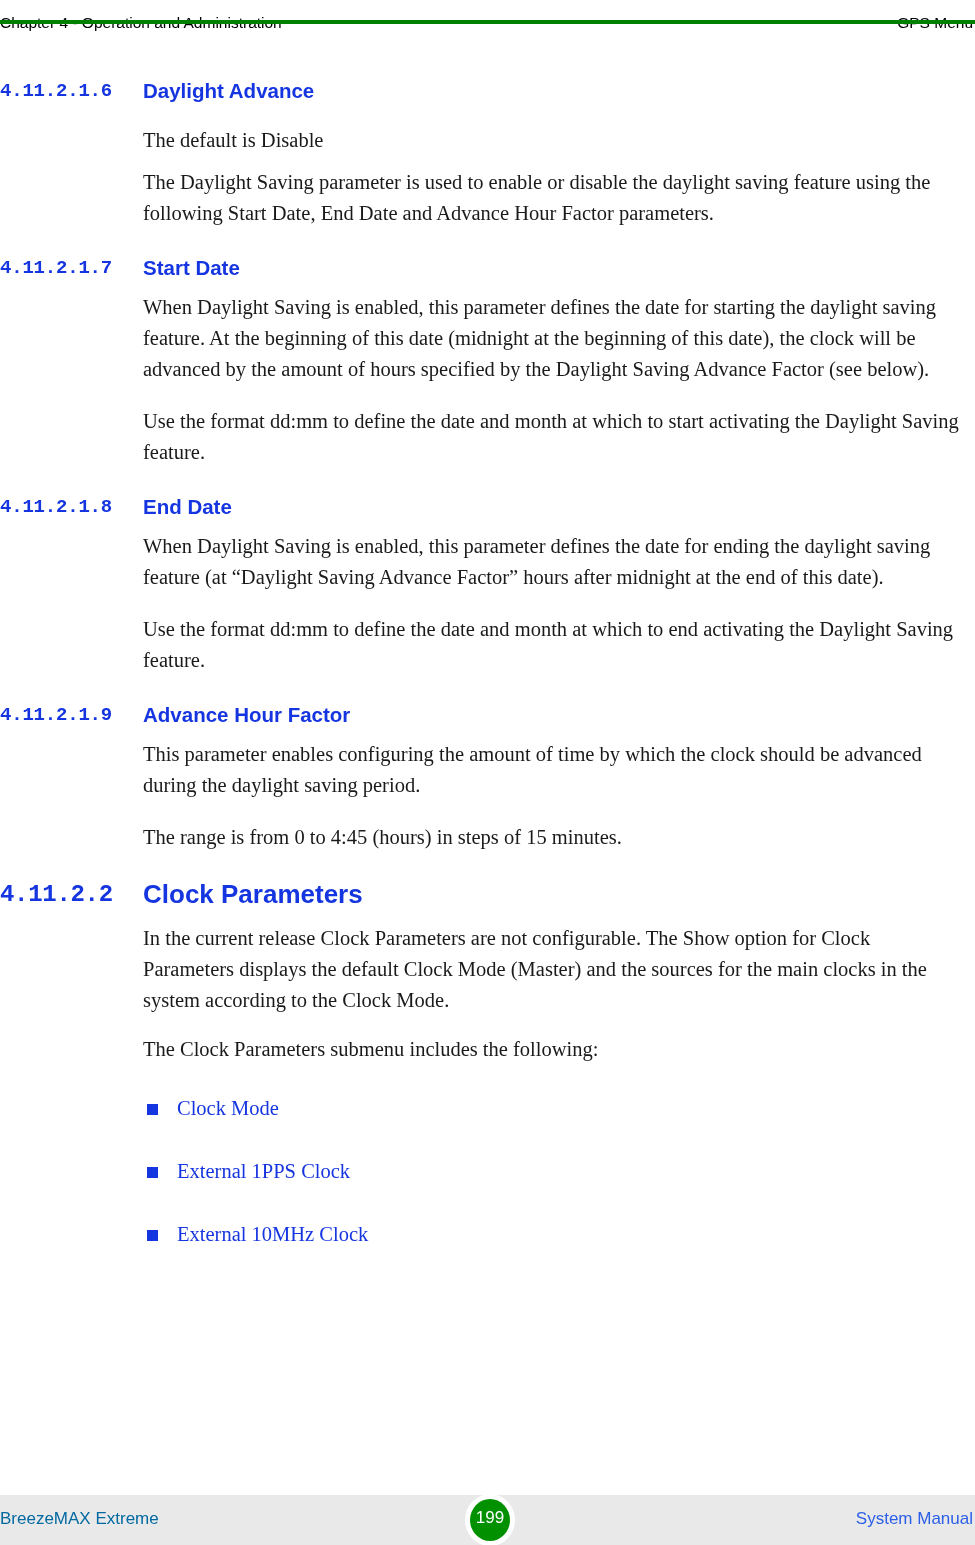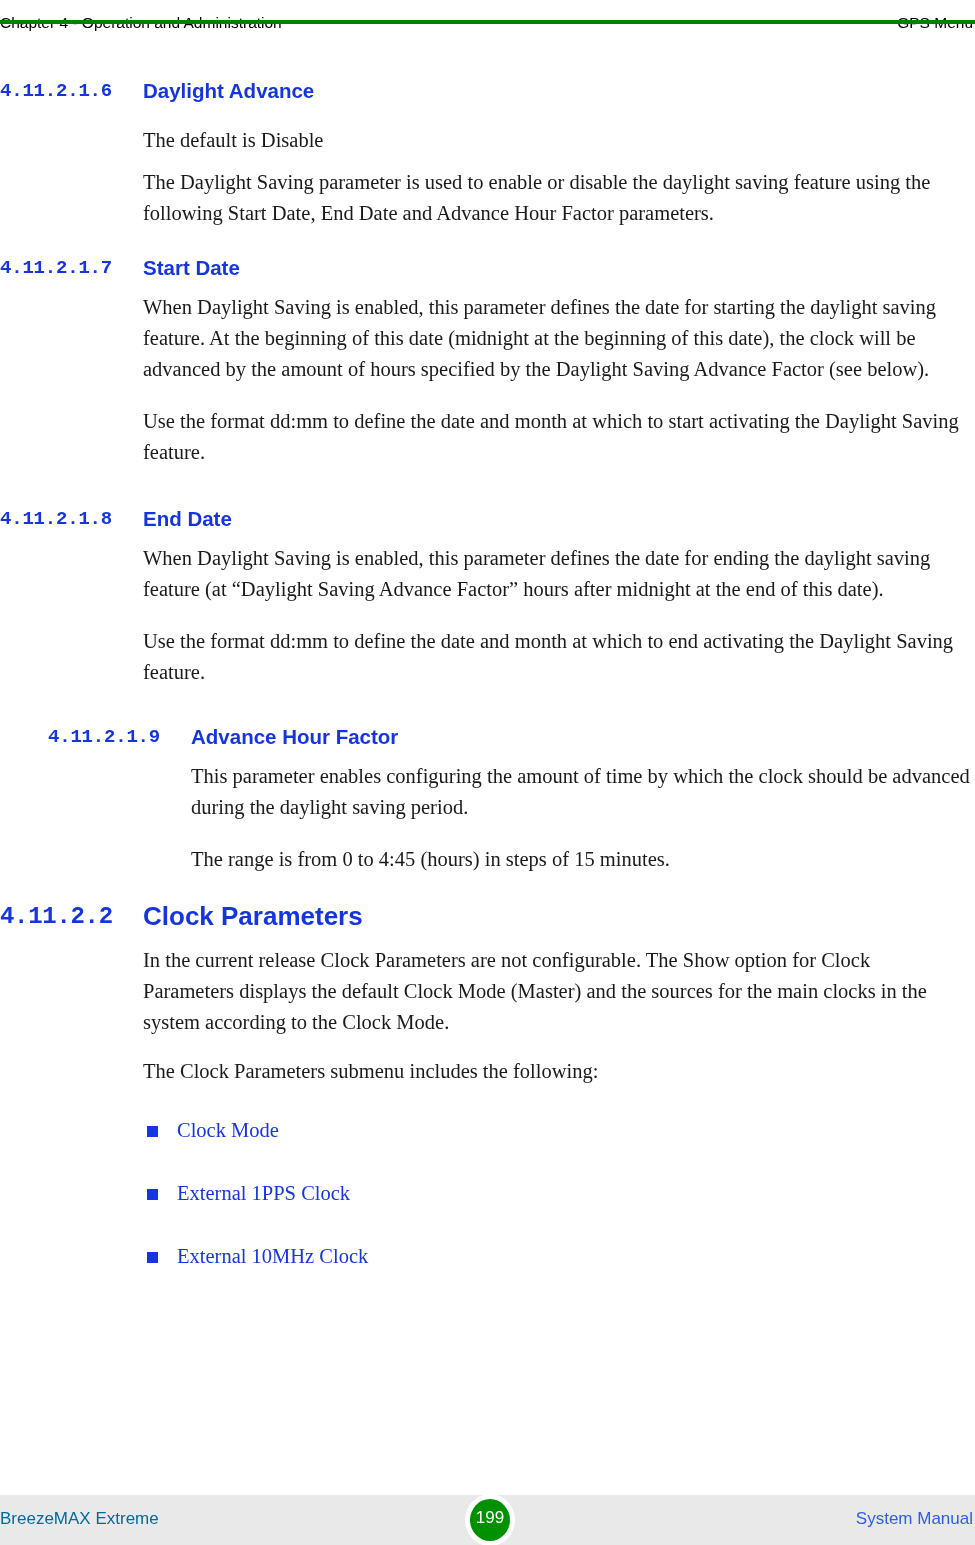--- a/index.html
+++ b/index.html
@@ -217,30 +217,30 @@
 
   <div class="section h5" style="margin-top:26px;">
     <div class="head-row">
       <span class="head-num">4.11.2.1.7</span>
       <span class="head-title">Start Date</span>
     </div>
     <p class="body" style="margin-top:11px;">When Daylight Saving is enabled, this parameter defines the date for starting the daylight saving feature. At the beginning of this date (midnight at the beginning of this date), the clock will be advanced by the amount of hours specified by the Daylight Saving Advance Factor (see below).</p>
     <p class="body" style="margin-top:21px;">Use the format dd:mm to define the date and month at which to start activating the Daylight Saving feature.</p>
   </div>
 
-  <div class="section h5" style="margin-top:38px;">
+  <div class="section h5" style="margin-top:26px;">
     <div class="head-row">
       <span class="head-num">4.11.2.1.8</span>
       <span class="head-title">End Date</span>
     </div>
     <p class="body" style="margin-top:11px;">When Daylight Saving is enabled, this parameter defines the date for ending the daylight saving feature (at “Daylight Saving Advance Factor” hours after midnight at the end of this date).</p>
     <p class="body" style="margin-top:21px;">Use the format dd:mm to define the date and month at which to end activating the Daylight Saving feature.</p>
   </div>
 
-  <div class="section h5" style="margin-top:36px;padding-left:48px;">
+  <div class="section h5" style="margin-top:26px;">
     <div class="head-row">
       <span class="head-num">4.11.2.1.9</span>
       <span class="head-title">Advance Hour Factor</span>
     </div>
     <p class="body" style="margin-top:11px;">This parameter enables configuring the amount of time by which the clock should be advanced during the daylight saving period.</p>
     <p class="body" style="margin-top:21px;">The range is from 0 to 4:45 (hours) in steps of 15 minutes.</p>
   </div>
 
   <div class="section h4" style="margin-top:25px;">
     <div class="head-row">

